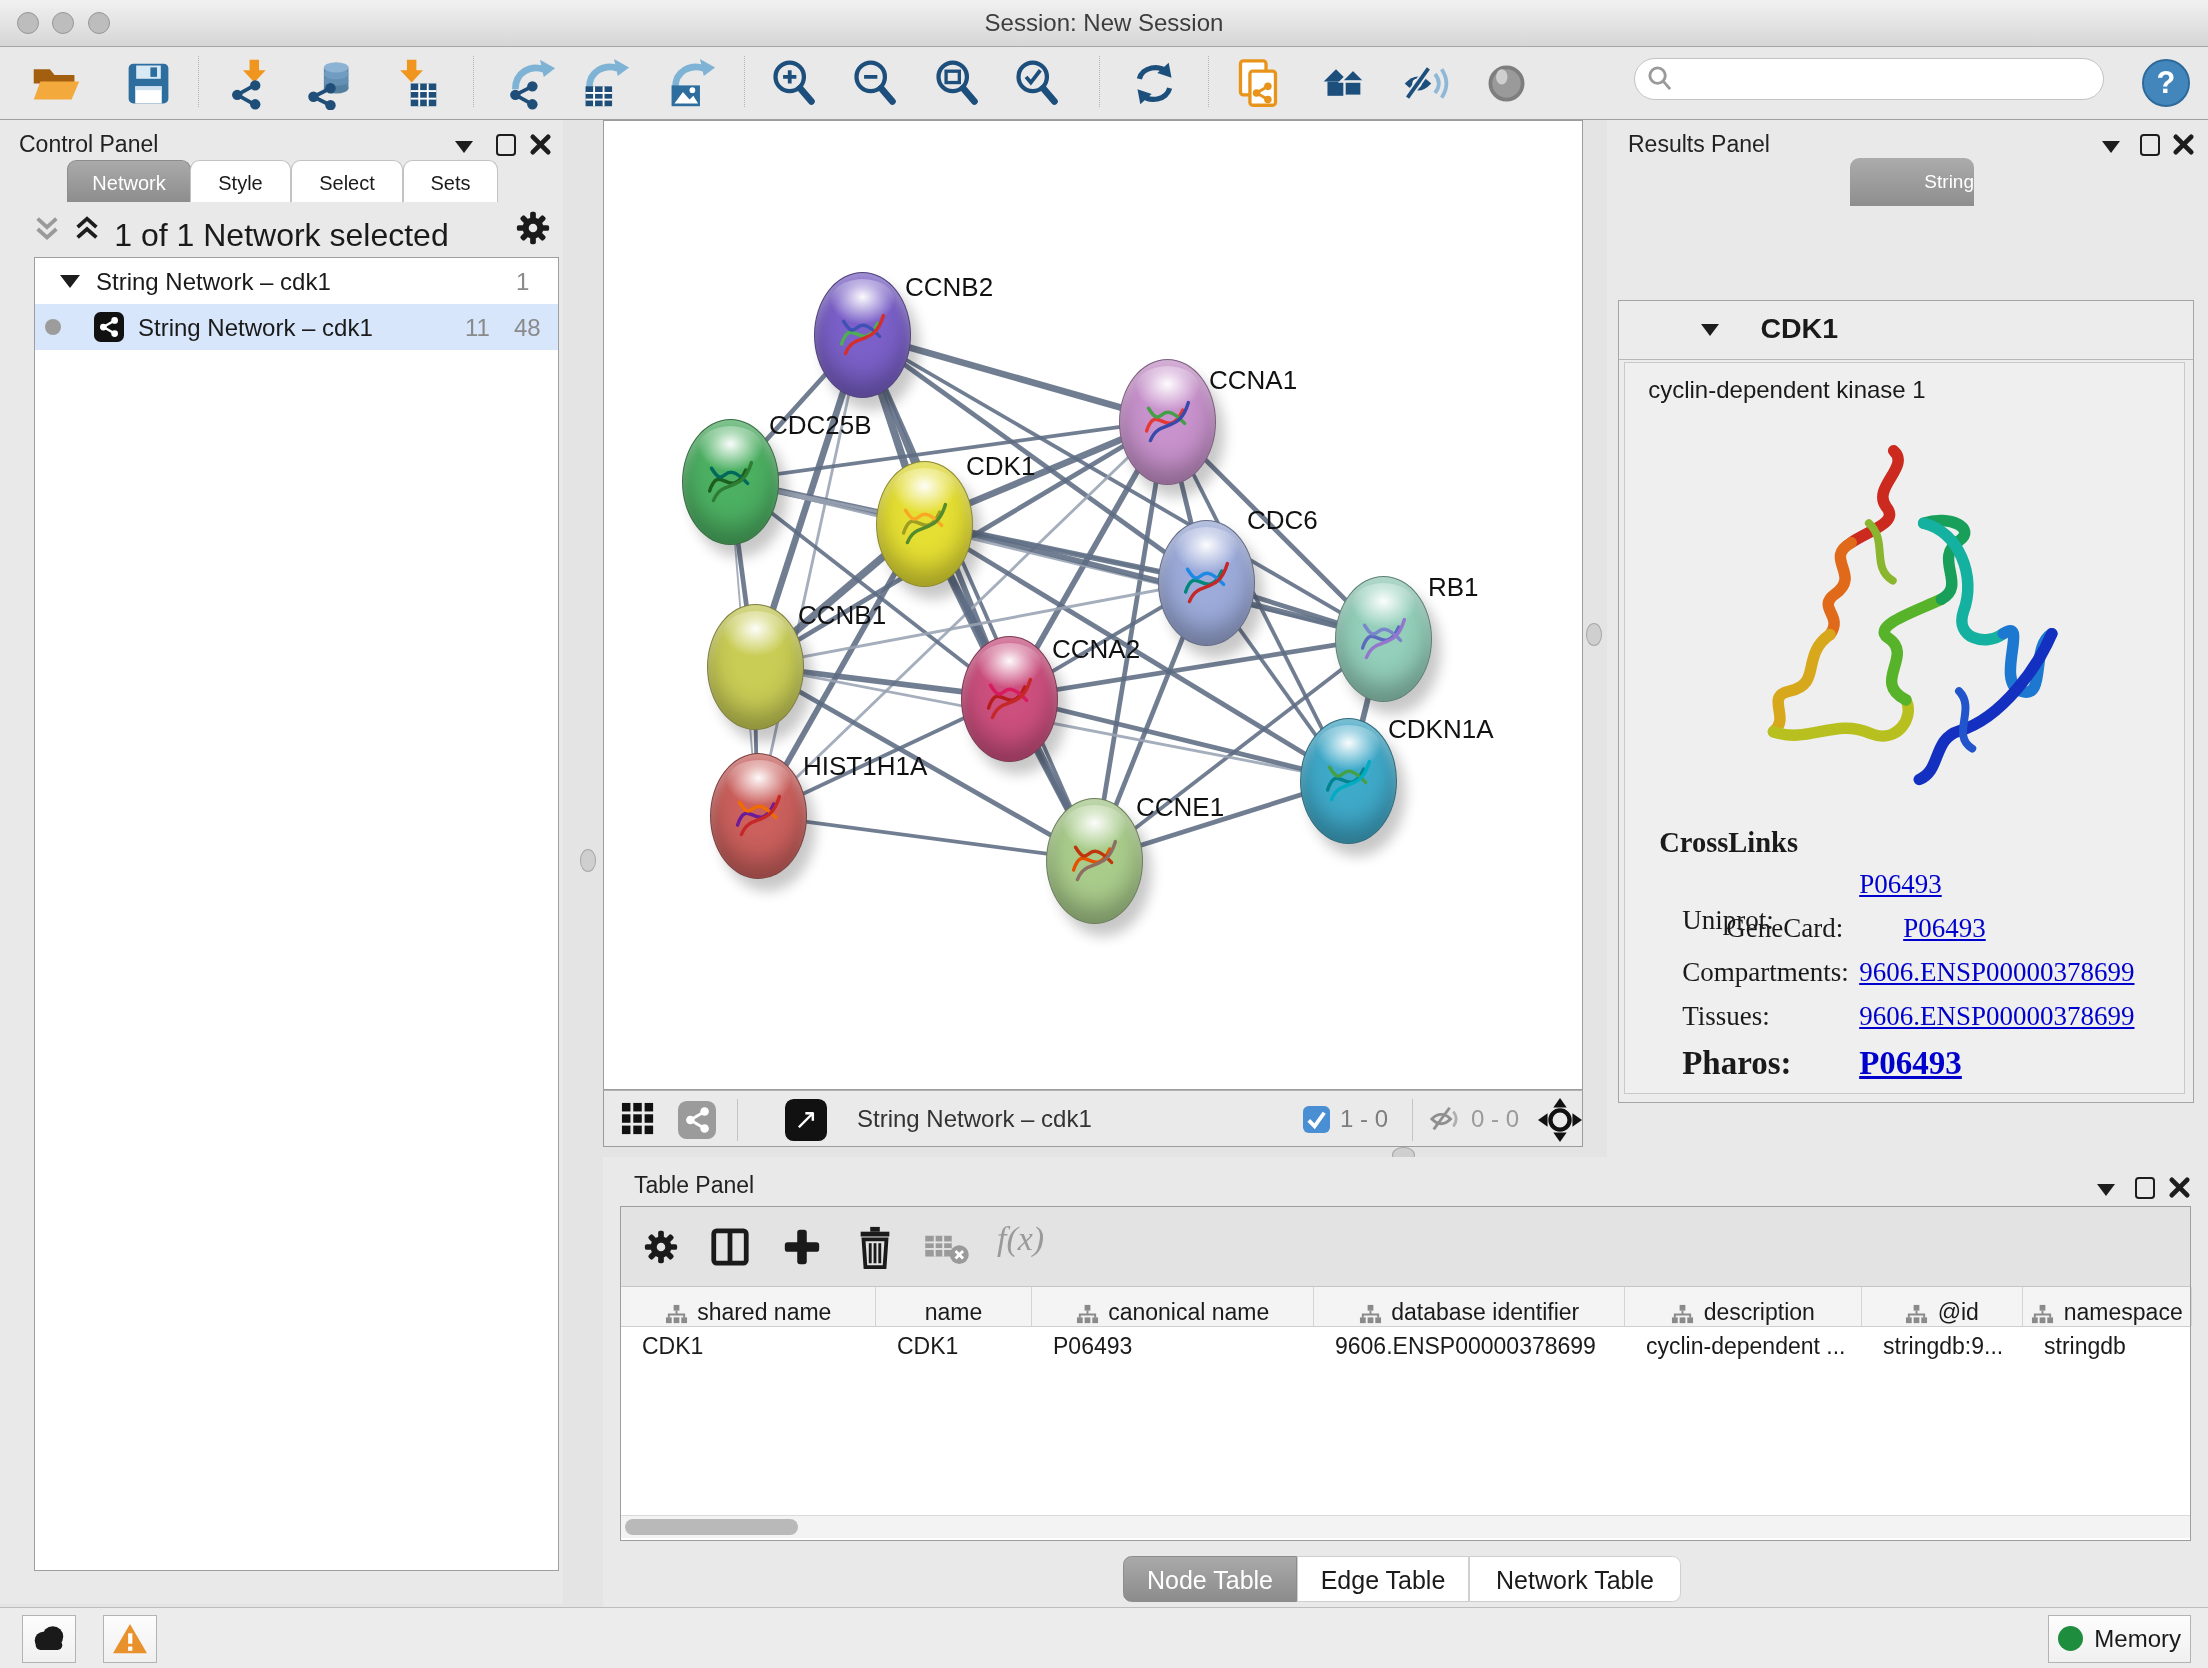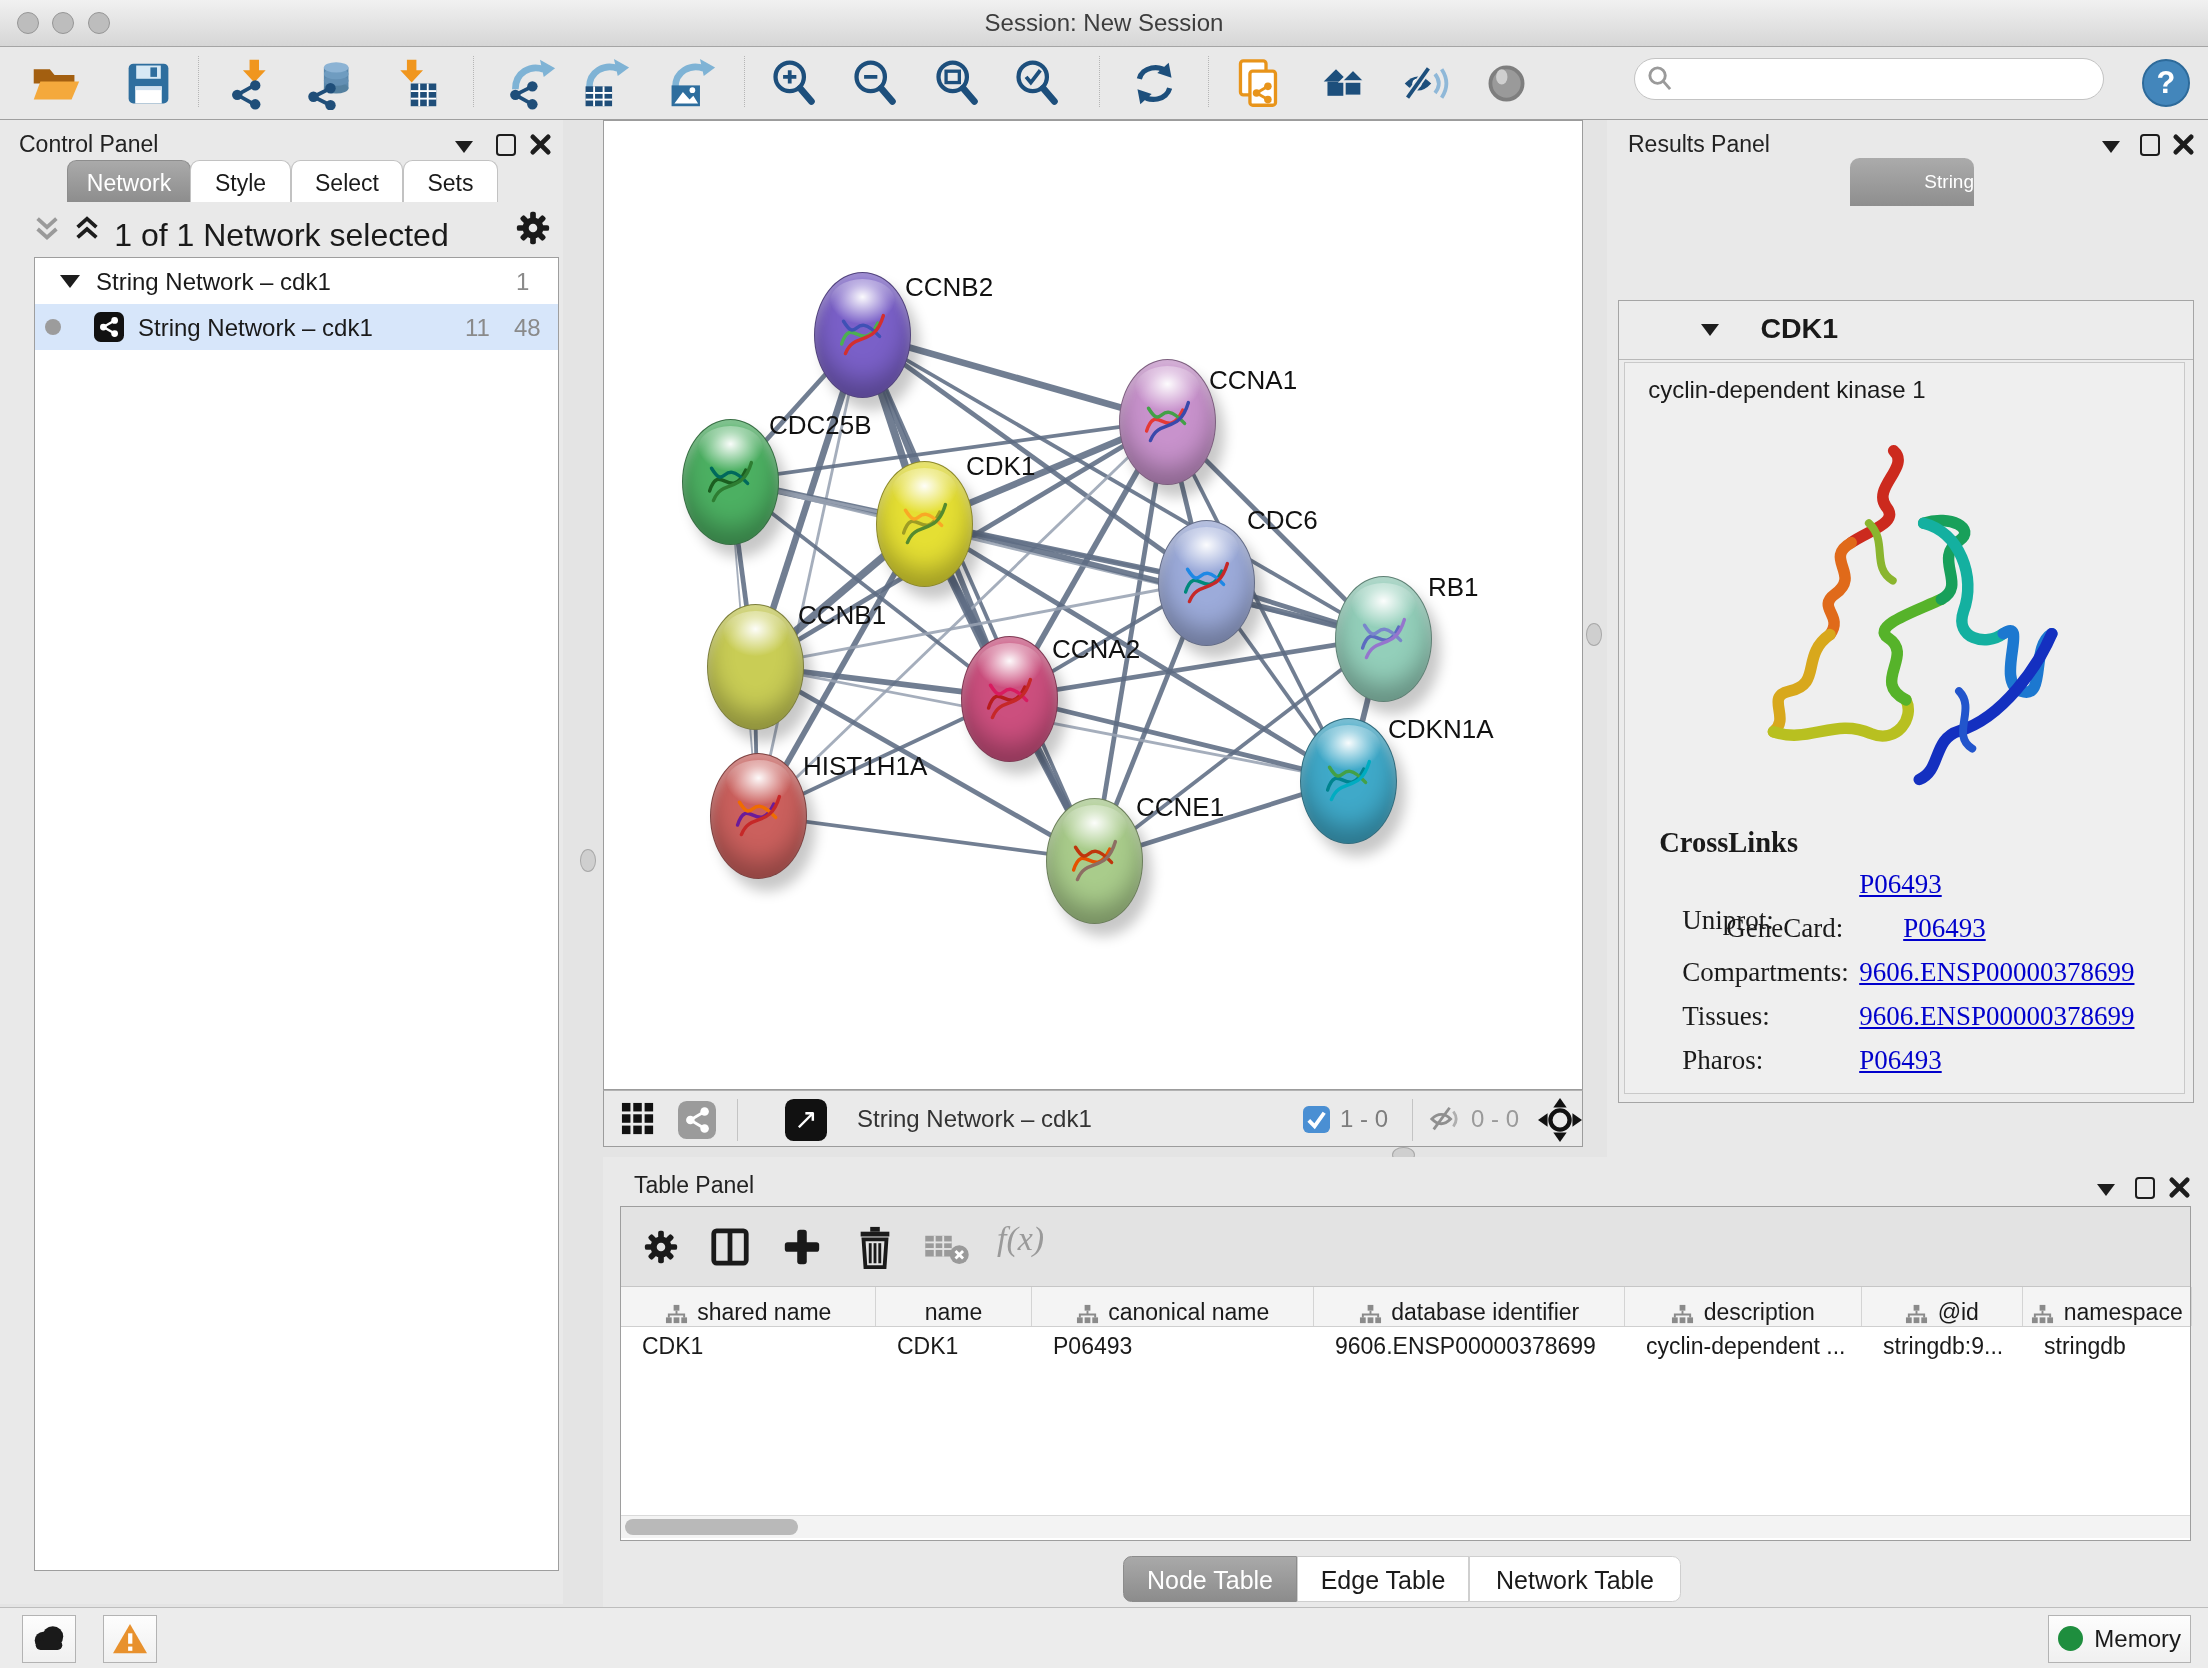--- a/index.html
+++ b/index.html
@@ -24,21 +24,21 @@
 
   
   .ptitle{font-size:23px;color:#222}
   .hicon{display:inline-block}
   .tri-down{width:0;height:0;border-left:9.5px solid transparent;border-right:9.5px solid transparent;border-top:12.4px solid #1d1d1d}
   .sq{width:16px;height:18px;border:2.9px solid #1d1d1d;border-radius:3.8px}
 
   
   .cpanel{left:0;top:120px;width:563px;height:1484px;background:#e9e9e9}
   .tab{height:42px;background:#fff;border:1px solid #c2c2c2;border-bottom:none;
-    border-radius:9.5px 9.5px 0 0;font-size:23px;text-align:center;line-height:44px;box-sizing:border-box}
+    border-radius:9.5px 9.5px 0 0;font-size:20px;text-align:center;line-height:44px;box-sizing:border-box}
   .tab.sel{background:linear-gradient(#aaaaaa,#8d8d8d);color:#fff;border-color:#8d8d8d}
   .listbox{left:34px;top:137px;width:525px;height:1314px;background:#fff;border:1.9px solid #9e9e9e;box-sizing:border-box}
   .trow{height:46px;position:relative;font-size:24px}
   .trow.sel{background:#d7e6fa}
   .gray{color:#8a8a8a}
 
   
   .netcanvas{left:603px;top:120px;width:980px;height:970px;background:#fff;border:1px solid #9c9c9c;box-sizing:border-box;overflow:hidden}
   .node{position:absolute;width:95px;height:124px;border-radius:50%;
     border:1px solid rgba(30,30,30,.45);
@@ -578,21 +578,21 @@
             <span class="serif xlink">P06493</span>
           </div>
           <div style="height: 44px; display: flex; font-size: 27px;">
             <span class="serif" style="width: 177px;">Compartments:</span>
             <span class="serif xlink">9606.ENSP00000378699</span>
           </div>
           <div style="height: 44px; display: flex; font-size: 27px;">
             <span class="serif" style="width: 177px;">Tissues:</span>
             <span class="serif xlink">9606.ENSP00000378699</span>
           </div>
-          <div style="height: 44px; display: flex; font-size: 27px;">
+          <div style="height: 44px; display: flex; font-size: 33px; font-weight: bold;">
             <span class="serif" style="width: 177px;">Pharos:</span>
             <span class="serif xlink">P06493</span>
           </div>
         </div>
     </div>
   </div>
 </div>
 
 <div class="abs tpanel">
   <span class="abs ptitle" style="left:31px;top:15px">Table Panel</span>

